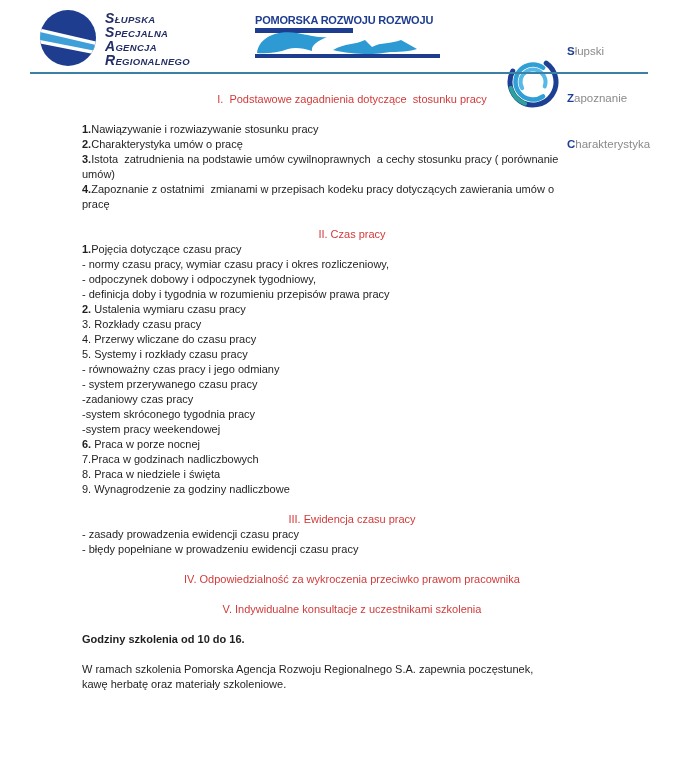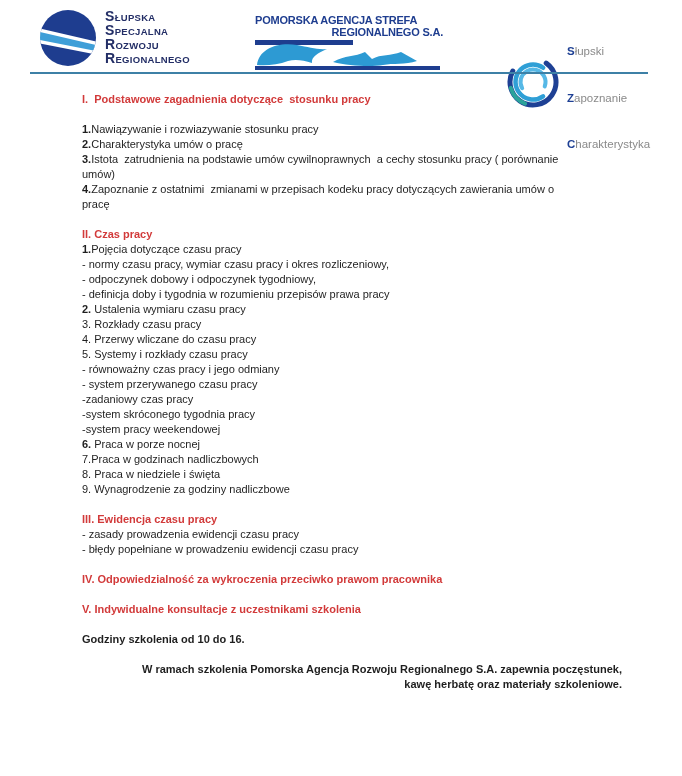--- a/index.html
+++ b/index.html
@@ -12,21 +12,21 @@
 
   
   .header { position: absolute; top: 0; left: 0; width: 682px; height: 80px; }
 
   .divider {
     position: absolute; top: 72px; left: 30px;
     width: 618px; height: 2px; background: #3d80a6;
   }
 
   
-  .logo-ssse { position: absolute; top: 8px; left: 38px; display: flex; align-items: center; }
+  .logo-ssse { position: absolute; top: 8px; left: 38px; display: flex; align-items: flex-end; font-style: italic; }
   .ssse-mark { width: 60px; height: 60px; }
   .ssse-text { margin-left: 7px; }
   .ssse-line {
     font-weight: bold; color: #232e66; font-size: 9.5px;
     line-height: 13px; letter-spacing: 0.3px; white-space: nowrap;
   }
   .ssse-line::first-letter { font-size: 14px; }
 
   
   .logo-parr { position: absolute; top: 14px; left: 255px; width: 188px; }
@@ -48,24 +48,24 @@
     color: #8a8a8a; font-size: 11.5px; line-height: 13.5px; white-space: nowrap; margin-top: 33px;
   }
   .sit-line::first-letter { font-weight: bold; color: #1e4094; }
 
   
   .doc {
     position: absolute; top: 92px; left: 82px; width: 540px;
     font-size: 11px; line-height: 15px;
     white-space: pre-wrap;
   }
-  .blk-heading { color: #d23a3a; font-weight: bold; }
+  .blk-heading { color: #d23a3a; font-weight: normal; text-align: center; }
   .blk-blank   { height: 15px; }
   .blk-underline_bold { font-weight: bold; }
-  .blk-bold    { font-weight: bold; text-align: right; }
+  .blk-bold    { font-weight: normal; }
   .prefix-bold { font-weight: bold; }
 </style>
 </head>
 <body>
 
 <div class="header">
 
   <div class="logo-ssse">
     <svg class="ssse-mark" viewBox="0 0 60 60">
       <defs>
@@ -75,28 +75,27 @@
         </defs>
       <circle cx="30" cy="30" r="28" fill="#1e3d8f"></circle>
       <g clip-path="url(#ssseClip)">
         <polygon points="-5,19 65,35 65,48 -5,34" fill="#ffffff"></polygon>
         <polygon points="-5,22.5 65,38.5 65,44.5 -5,30.5" fill="#3f9fd8"></polygon>
       </g>
     </svg>
     <div class="ssse-text">
       <div class="ssse-line">SŁUPSKA</div>
       <div class="ssse-line">SPECJALNA</div>
-      <div class="ssse-line">ROZWOJU</div>
+      <div class="ssse-line">AGENCJA</div>
       <div class="ssse-line">REGIONALNEGO</div>
     </div>
   </div>
 
   <div class="logo-parr">
-    <div class="parr-line1">POMORSKA AGENCJA STREFA</div>
-    <div class="parr-line2">REGIONALNEGO S.A.</div>
+    <div class="parr-line1">POMORSKA ROZWOJU ROZWOJU</div>
     <svg class="parr-wave" viewBox="0 0 185 30">
       <rect x="0" y="0" width="98" height="5" fill="#1e3d8f"></rect>
       <path d="M2,25 C4,9 22,2 42,5 C54,7 62,10 72,9 C63,13 56,17 57,23 C48,20 40,19 33,21 C23,25 10,26 2,25 Z" fill="#2d9ad3"></path>
       <path d="M78,22 C90,15 100,17 110,12 L117,19 C126,14 136,16 146,12 L162,21 C150,25 138,23 128,25 C116,27 94,26 78,22 Z" fill="#2d9ad3"></path>
       <rect x="0" y="26" width="185" height="4" fill="#1e3d8f"></rect>
     </svg>
   </div>
 
   <div class="logo-sit">
     <svg class="sit-mark" viewBox="0 0 56 56">

